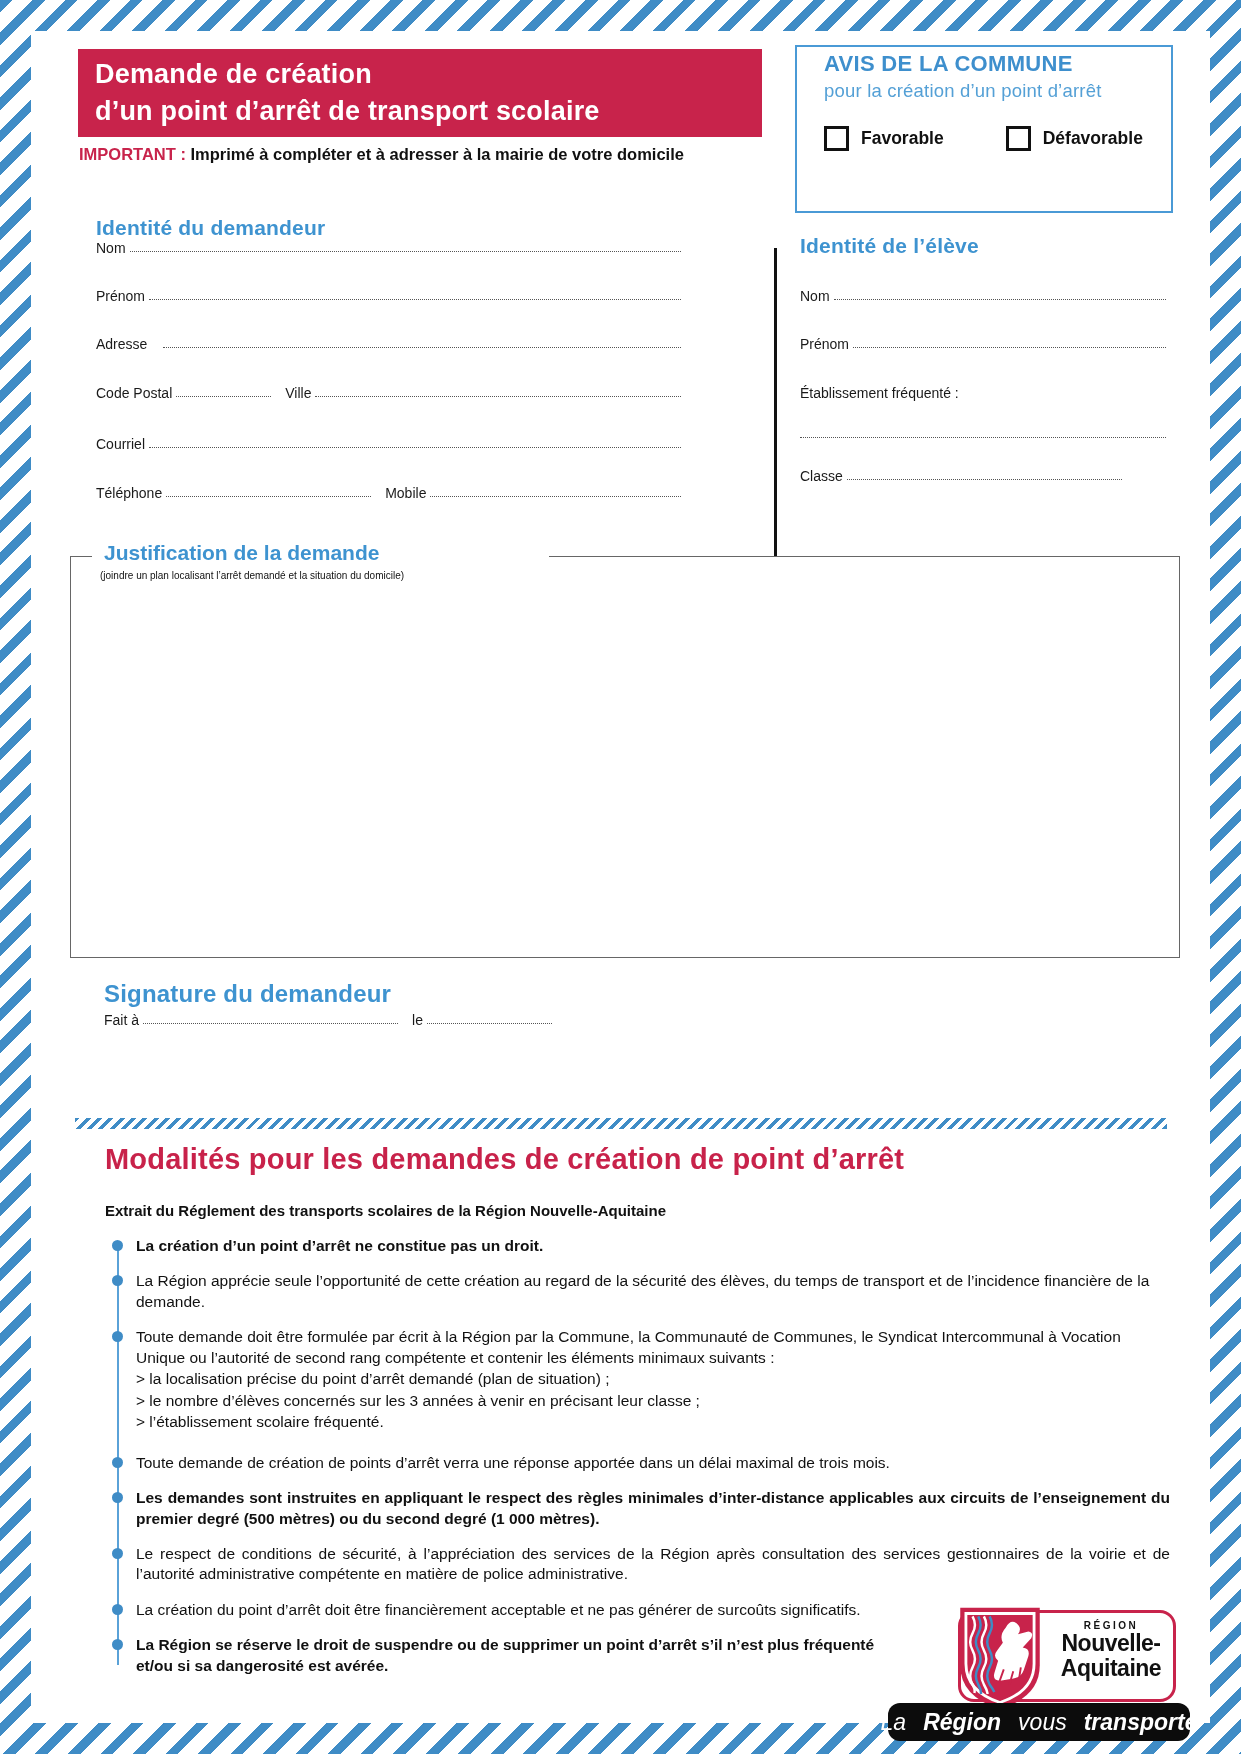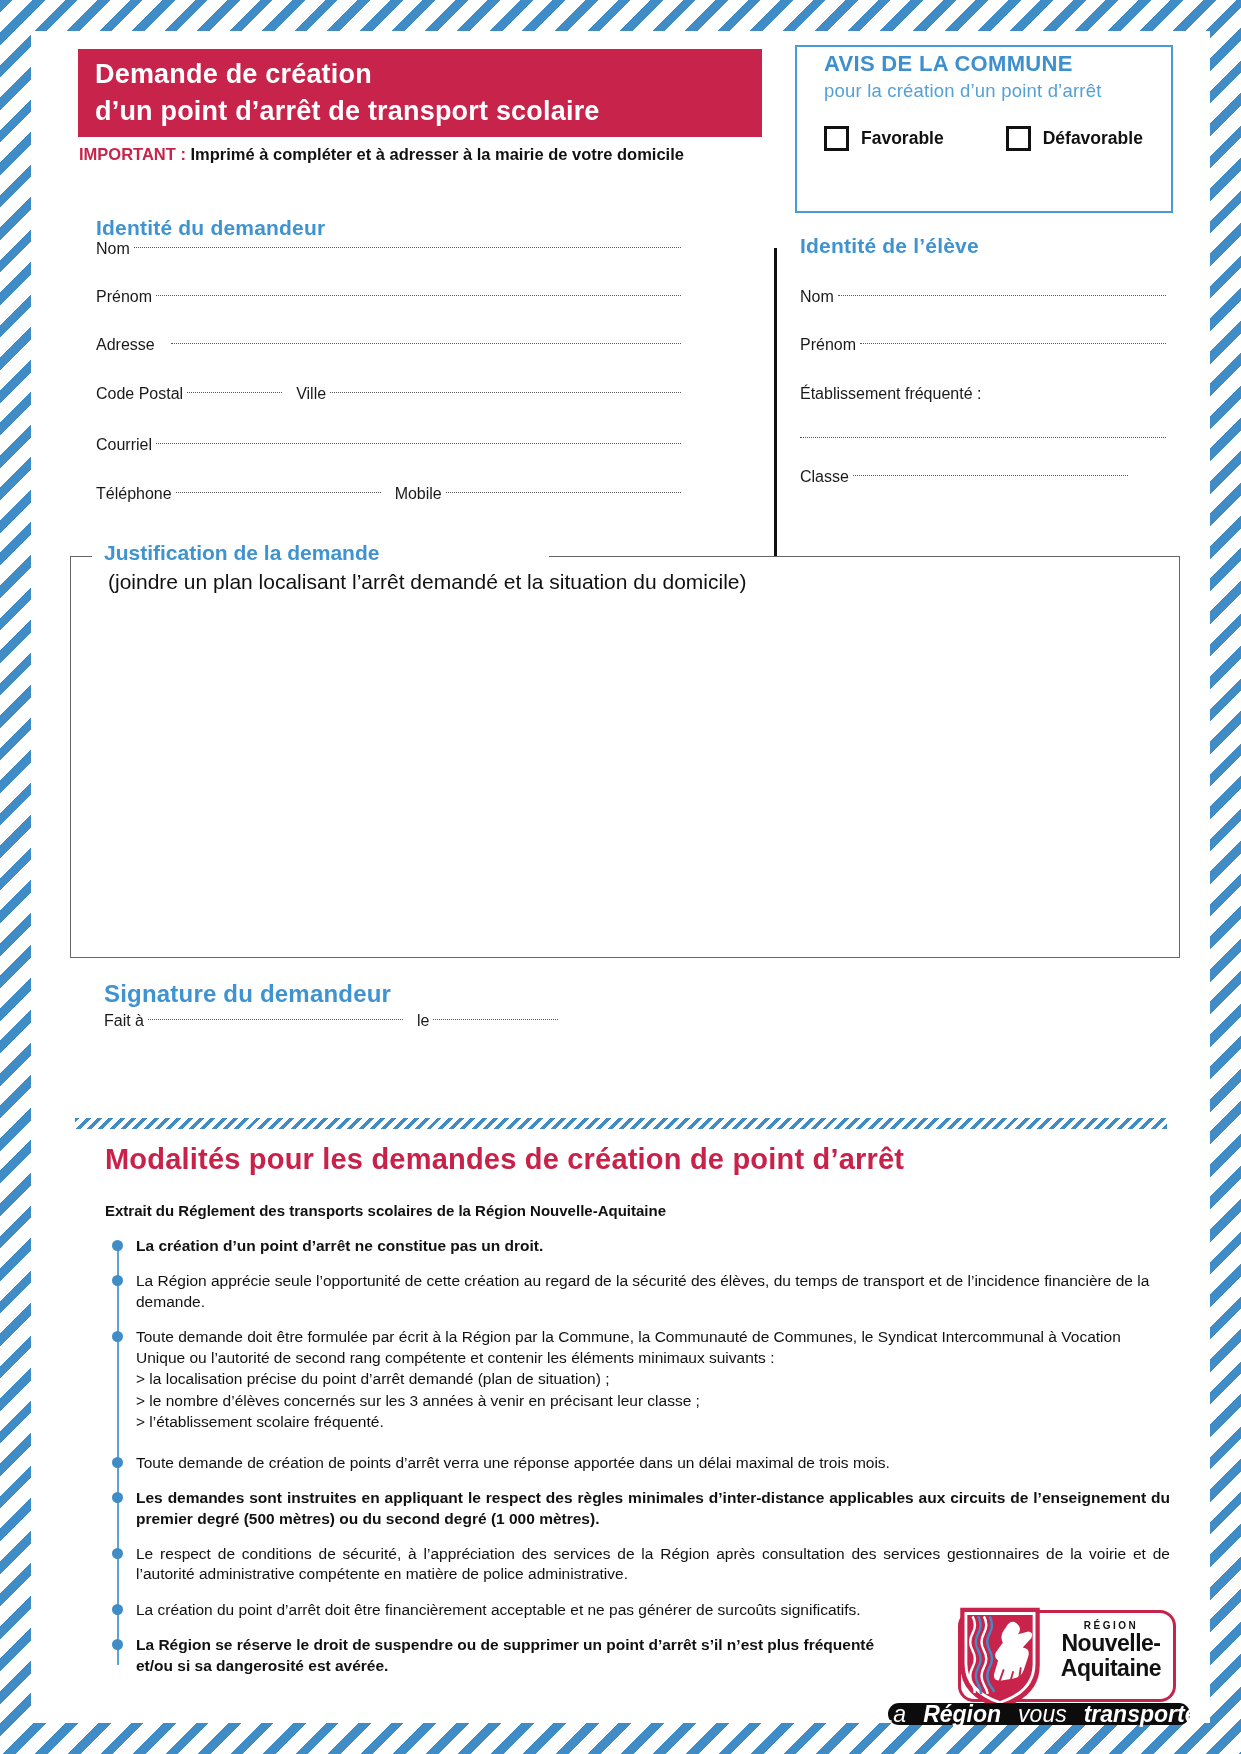--- a/index.html
+++ b/index.html
@@ -27,38 +27,38 @@
   .avis-title{color:#3e8fcd;font-weight:700;font-size:22px;letter-spacing:.3px;}
   .avis-sub{color:#54a0d6;font-size:18.5px;margin-top:3px;letter-spacing:.2px;}
   .avis-opts{display:flex;gap:62px;margin-top:24px;}
   .avis-opt{display:flex;align-items:center;gap:12px;font-weight:700;font-size:17.5px;}
   .cbx{width:25px;height:25px;border:3px solid #111;background:#fff;box-sizing:border-box;}
 
   
   .sec-h{position:absolute;color:#3e93d0;font-weight:700;font-size:21px;letter-spacing:.2px;}
 
   
-  .frow{position:absolute;display:flex;align-items:center;font-size:16px;color:#1a1a1a;}
+  .frow{position:absolute;display:flex;align-items:flex-end;font-size:14px;color:#1a1a1a;}
   .frow .lbl{white-space:nowrap;padding-right:4px;}
   .frow .lbl2{white-space:nowrap;padding:0 4px 0 14px;}
   .dots{flex:1;border-bottom:1.6px dotted #555;height:1px;margin-bottom:4px;}
   .dots.fix95{flex:0 0 95px;}
   .dots.fix205{flex:0 0 205px;}
   .dots.fix255{flex:0 0 255px;}
   .dots.fix125{flex:0 0 125px;}
   .dots.fix275{flex:0 0 275px;}
   .vsep{position:absolute;left:774px;top:248px;width:2.5px;height:310px;background:#111;}
 
   
   .just-box{position:absolute;left:70px;top:556px;width:1110px;height:402px;border:1.5px solid #666;box-sizing:border-box;background:#fff;}
   .just-title{
     position:absolute;left:92px;top:541px;background:#fff;color:#3e93d0;font-weight:700;font-size:21px;
     padding:0 170px 0 12px;
   }
-  .just-sub{position:absolute;left:108px;top:570px;font-size:21px;color:#111;}
+  .just-sub{position:absolute;left:100px;top:570px;font-size:10px;color:#111;}
 
   
   .sig-h{left:104px;top:980px;font-size:24px;}
   .sig-row{left:104px;top:1012px;width:440px;}
 
   
   .divider{
     position:absolute;left:75px;top:1118px;width:1092px;height:11px;
     background:repeating-linear-gradient(135deg,#3f8cc6 0 3.5px,#ffffff 3.5px 8px);
   }
@@ -79,21 +79,21 @@
   
   .logo-card{
     position:absolute;left:958px;top:1610px;width:218px;height:92px;background:#fff;
     border:3px solid #c8234b;border-radius:16px;box-sizing:border-box;z-index:3;
   }
   .logo-shield{position:absolute;left:-5px;top:-8px;width:88px;height:106px;}
   .logo-text{position:absolute;left:88px;top:7px;width:124px;text-align:center;color:#111;}
   .logo-region{font-size:10px;font-weight:700;letter-spacing:2.5px;}
   .logo-name{font-size:23px;font-weight:700;line-height:25px;letter-spacing:-.5px;}
   .tagline{
-    position:absolute;left:888px;top:1703px;width:302px;height:22px;background:#0c0c0c;border-radius:12px;
+    position:absolute;left:888px;top:1703px;width:302px;height:38px;background:#0c0c0c;border-radius:12px;
     color:#fff;display:flex;align-items:center;justify-content:center;gap:17px;
     font-style:italic;font-size:23px;z-index:4;
   }
   .tagline .b{font-weight:700;}
 </style>
 </head>
 <body>
 
 <div class="page">
   <div class="content"></div>

